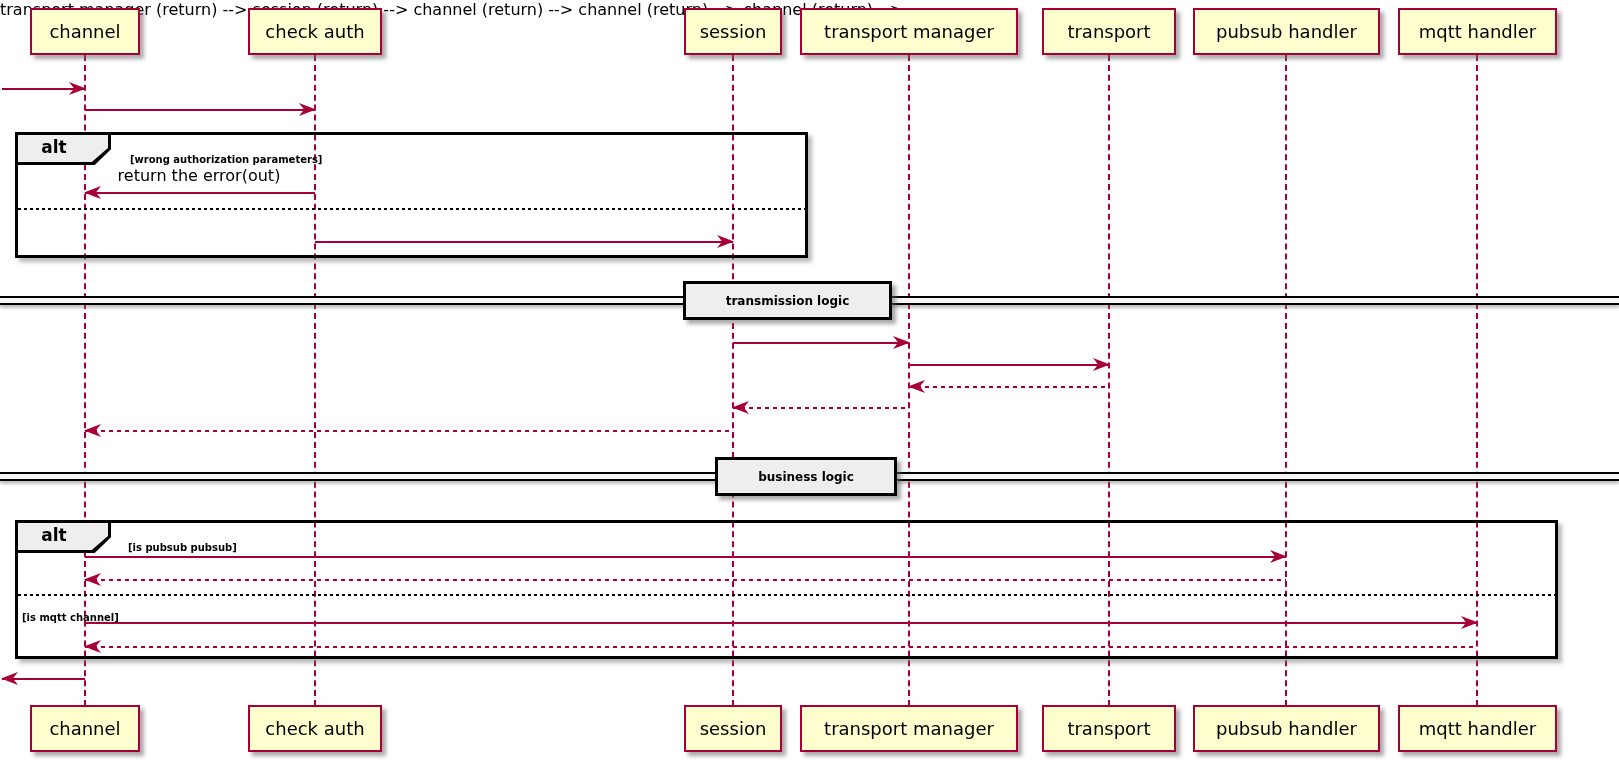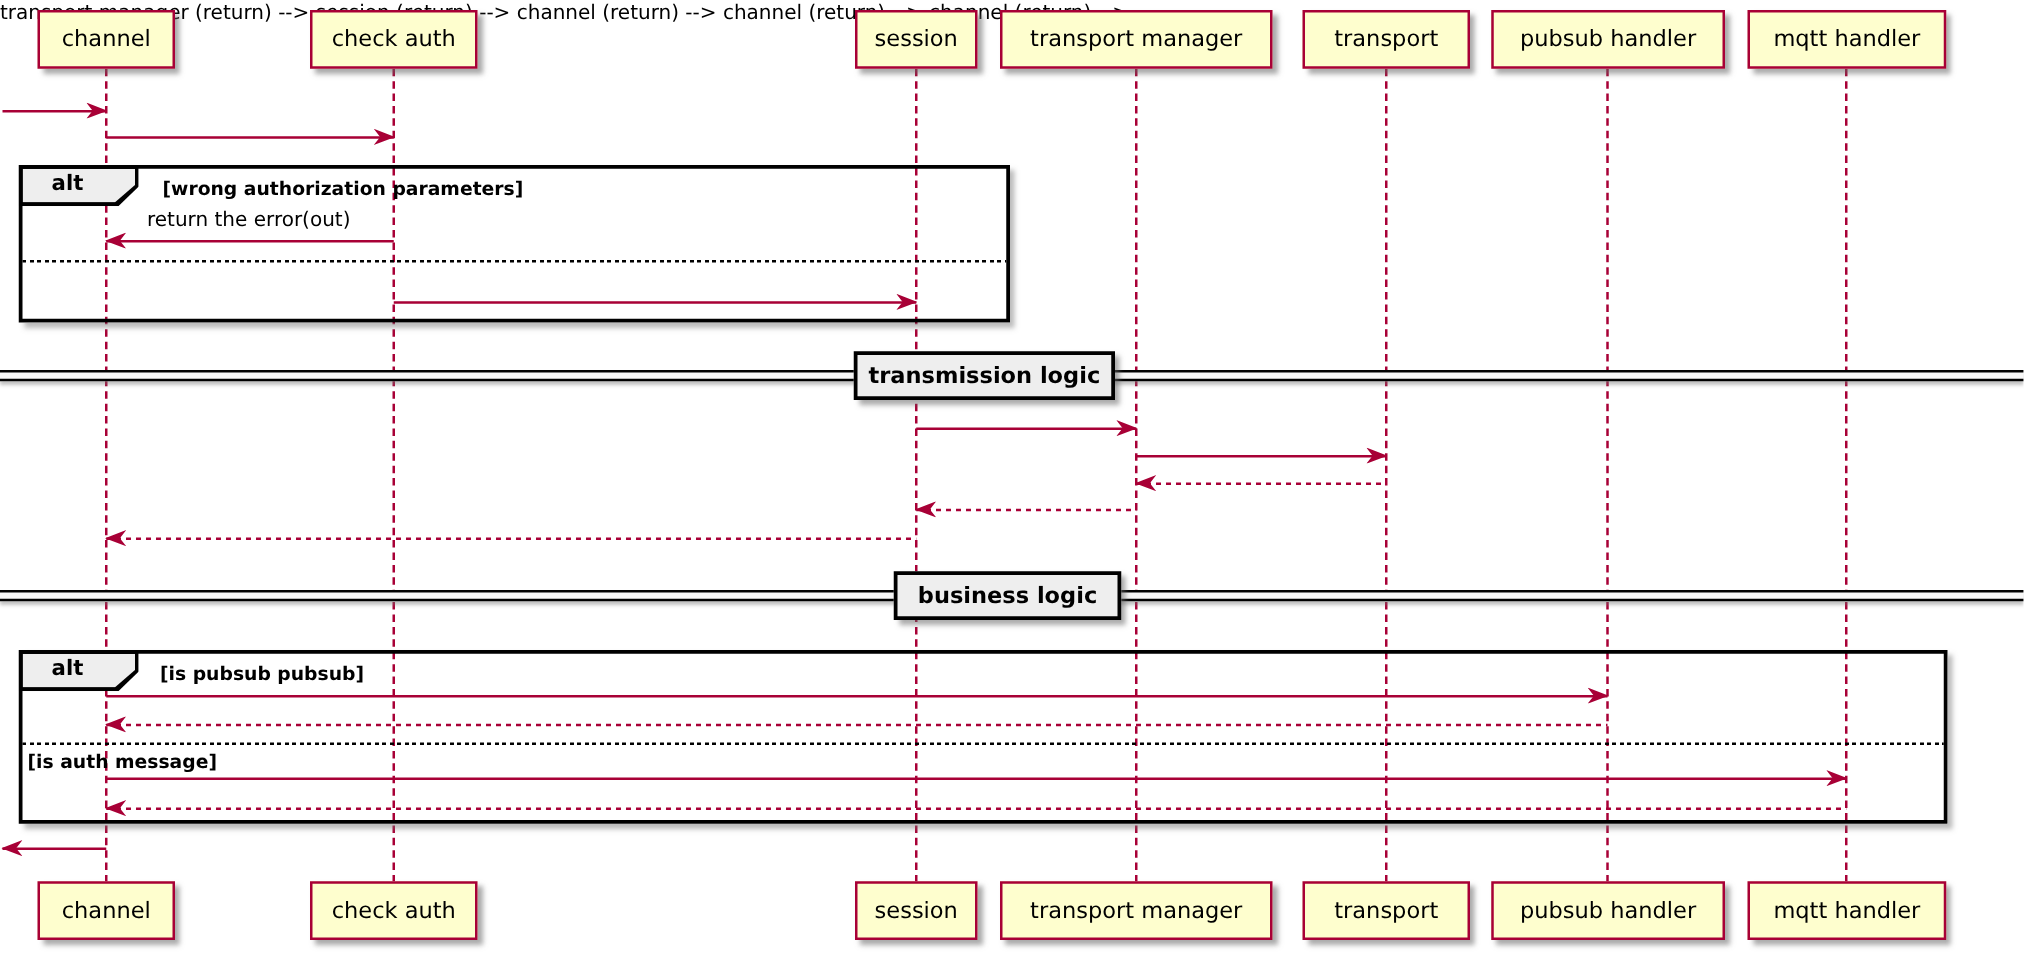--- a/index.html
+++ b/index.html
@@ -83,22 +83,23 @@
   .tab-inner { position: absolute; left: 3px; top: 3px; right: 3px; bottom: 3px; background: var(--c-tabbg);
     clip-path: polygon(0 0, 100% 0, 100% 48%, 82% 100%, 0 100%); }
   .tab-text {
     position: absolute; left: 0; top: 0; width: 78px; height: 30px;
     display: flex; align-items: center; justify-content: center;
     font-weight: bold; font-size: 17px; z-index: 2;
   }
   .frame-condition {
     position: absolute;
     font-weight: bold;
-    font-size: 15px;
-    white-space: nowrap;
+    font-size: 10px;
+    white-space: nowrap;
+    margin-top: 12px;
   }
   .frame-separator {
     position: absolute;
     left: 0; right: 0;
     height: 2px;
     background: repeating-linear-gradient(90deg, #000 0 3px, transparent 3px 6px);
   }
 
   
   .divider-line {
@@ -114,21 +115,21 @@
   .divider-label {
     position: absolute;
     height: 39px;
     background: var(--c-tabbg);
     border: 3px solid #000;
     box-shadow: 4px 4px 4px rgba(100,100,100,0.55);
     display: flex;
     align-items: center;
     justify-content: center;
     font-weight: bold;
-    font-size: 18px;
+    font-size: 12px;
     white-space: nowrap;
     z-index: 3;
   }
 </style>
 </head>
 <body>
 
 <div class="stage">
 
   
@@ -160,21 +161,21 @@
 
   
   <div class="frame" style="left:15px; top:520px; width:1543px; height:139px;">
     <div class="frame-tab">
       <div class="tab-outer"></div>
       <div class="tab-inner"></div>
       <div class="tab-text">alt</div>
     </div>
     <div class="frame-condition" style="left:110px; top:7px;">[is pubsub pubsub]</div>
     <div class="frame-separator" style="top:71px;"></div>
-    <div class="frame-condition" style="left:4px; top:77px;">[is auth message]</div>
+    <div class="frame-condition" style="left:4px; top:77px;">[is mqtt channel]</div>
   </div>
 
   
   
   <div class="msg" style="left:2px; top:88px; width:83px;">
     <span class="head right"></span>
   </div>
 
   
   <div class="msg" style="left:85px; top:109px; width:230px;">

